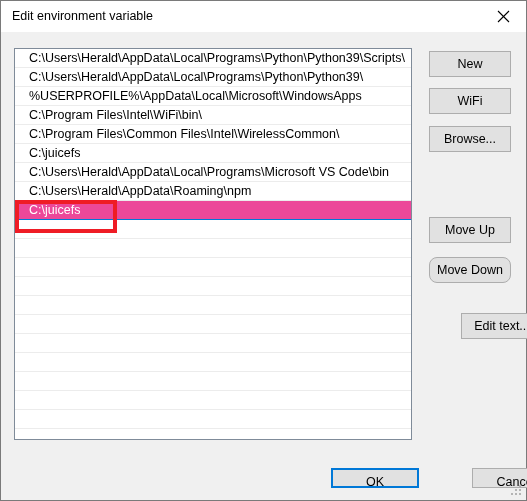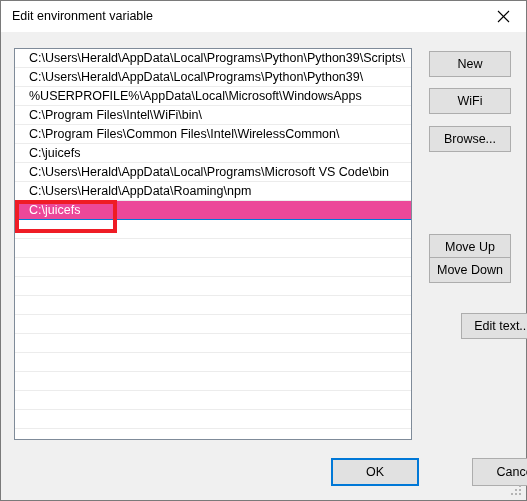--- a/index.html
+++ b/index.html
@@ -111,29 +111,29 @@
   }
   .side-btn {
     left: 428px;
     width: 82px;
     height: 26px;
   }
   #btn-new       { top: 50px; }
   #btn-edit      { top: 87px; }
   #btn-browse    { top: 125px; }
   #btn-delete    { top: 162px; }
-  #btn-move-up   { top: 233px; }
-  #btn-move-down { top: 256px; }
+  #btn-move-up   { top: 216px; }
+  #btn-move-down { top: 256px; border-radius: 8px; }
   #btn-edit-text { top: 312px; margin-left: 32px; }
 
   
   .bottom-btn {
-    top: 457px;
+    top: 467px;
     width: 88px;
-    height: 28px;
+    height: 20px;
     line-height: 26px;
   }
   #btn-ok {
     left: 330px;
     border: 2px solid #0078d7;
     line-height: 24px;
   }
   #btn-cancel {
     left: 429px;
     margin-left: 42px;

